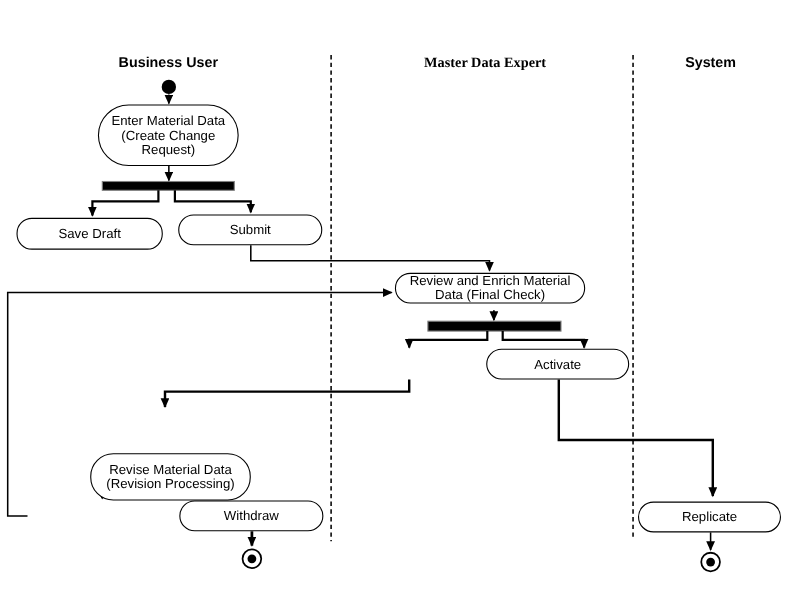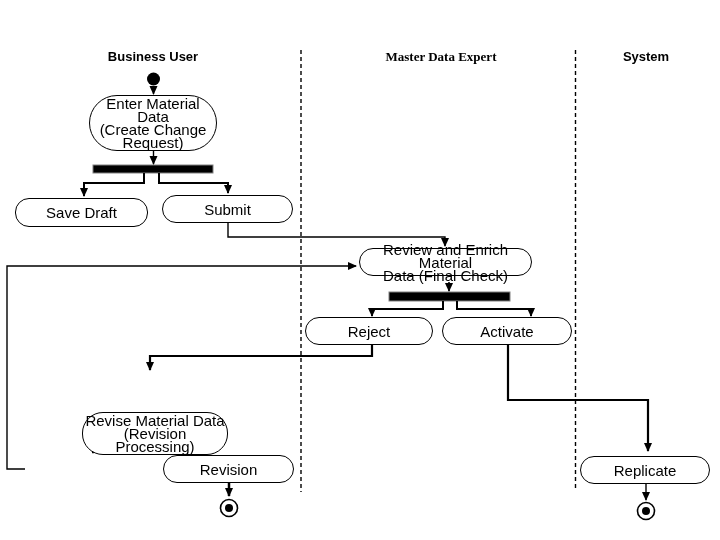--- a/index.html
+++ b/index.html
@@ -17,21 +17,21 @@
     text-align:center;
     top:49px;height:16px;line-height:16px;
     white-space:nowrap;
   }
   .node{
     position:absolute;
     box-sizing:border-box;
     background:#ffffff;
     border:1.3px solid #000;
     color:#000;
-    font-size:15px;line-height:13px;
+    font-size:12px;line-height:13px;
     display:flex;align-items:center;justify-content:center;
     text-align:center;
     white-space:pre-line;
   }
 </style>
 </head>
 <body>
 
 <div id="canvas">
 
@@ -86,25 +86,24 @@
 (Create Change
 Request)</div>
 
   <div class="node" style="left:15px;top:198px;width:133px;height:29px;border-radius:14px;text-align:center;">Save Draft</div>
 
   <div class="node" style="left:162px;top:195px;width:131px;height:28px;border-radius:14px;">Submit</div>
 
   <div class="node" style="left:359px;top:248px;width:173px;height:28px;border-radius:17px;">Review and Enrich Material
 Data (Final Check)</div>
 
-  <div class="node" style="left:305px;top:317px;width:128px;height:28px;border-radius:14px;">Reject</div>
 
   <div class="node" style="left:442px;top:317px;width:130px;height:28px;border-radius:14px;text-align:center;">Activate</div>
 
   <div class="node" style="left:82px;top:367px;width:146px;height:43px;border-radius:21px;margin-top:45px;">Revise Material Data
 (Revision Processing)</div>
 
 
-  <div class="node" style="left:163px;top:455px;width:131px;height:28px;border-radius:14px;">Revision</div>
+  <div class="node" style="left:163px;top:455px;width:131px;height:28px;border-radius:14px;">Withdraw</div>
 
   <div class="node" style="left:580px;top:456px;width:130px;height:28px;border-radius:14px;">Replicate</div>
 
 </div>
 
 </body></html>

